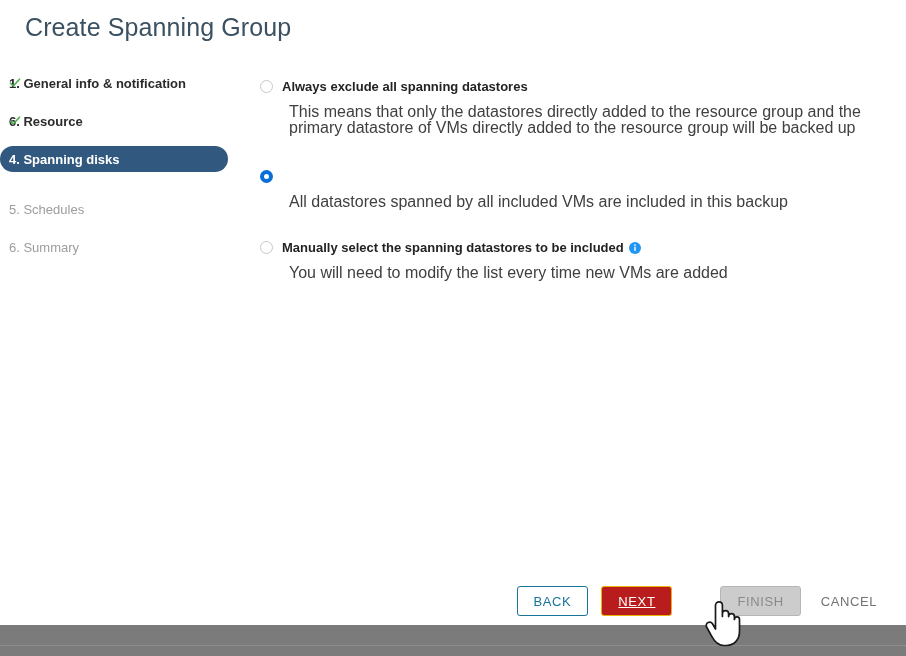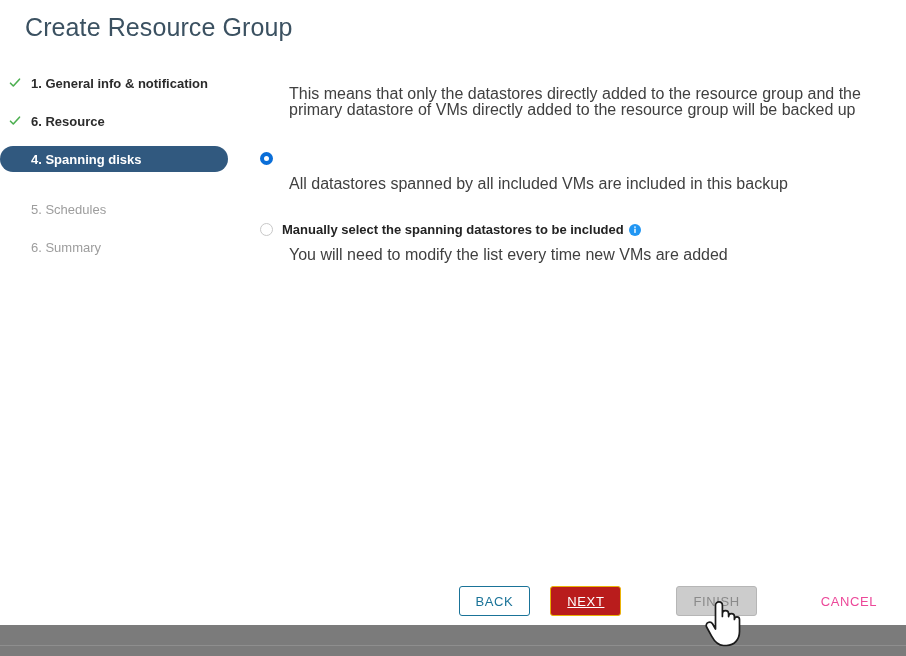--- a/index.html
+++ b/index.html
@@ -43,21 +43,21 @@
     left: 0px;
     top: 70px;
     width: 240px;
   }
   .step {
     position: relative;
     height: 26px;
     margin-bottom: 0px;
     display: flex;
     align-items: center;
-    padding-left: 31px;
+    padding-left: 9px;
     box-sizing: border-box;
     font-size: 13px;
     font-weight: bold;
     color: #2b2b2b;
   }
   .step-spacer { height: 12px; }
 
   .check-icon {
     position: absolute;
     left: 9px;
@@ -151,21 +151,21 @@
     color: #232323;
   }
 
   
   #footer-buttons {
     position: absolute;
     right: 22px;
     top: 586px;
     display: flex;
     align-items: center;
-    gap: 20px;
+    gap: 13px;
   }
   .btn {
     font-family: "Liberation Sans", sans-serif;
     font-size: 13px;
     letter-spacing: 0.6px;
     height: 30px;
     min-width: 60px;
     padding: 0 16px;
     border-radius: 3px;
     box-sizing: border-box;
@@ -189,23 +189,22 @@
   .btn-disabled {
     background: #cccccc;
     border: 1px solid #b6b6b6;
     color: #8a8a8a;
     cursor: default;
     margin-left: 35px;
   }
   .btn-link {
     background: transparent;
     border: 1px solid transparent;
-    color: #ec4899;
+    color: #737373;
     padding: 0 6px;
-    margin-left: 37px;
   }
 
   
   #bottom-bar {
     position: absolute;
     left: 0;
     top: 625px;
     width: 906px;
     height: 31px;
     background: #7b7b7b;
@@ -227,21 +226,21 @@
     width: 40px;
     height: 52px;
     pointer-events: none;
   }
 </style>
 </head>
 <body>
 
 <div id="wizard">
 
-  <div id="page-title">Create Resource Group</div>
+  <div id="page-title">Create Spanning Group</div>
 
   <div id="steps">
 
     <div class="step done">
       <span class="check-icon">
         <svg viewBox="0 0 12 12" width="12" height="12">
             <path d="M1.5 6.2 L4.3 9 L10.5 2.2" fill="none" stroke="#4caf50" stroke-width="1.6" stroke-linecap="round" stroke-linejoin="round"></path>
           </svg>
       </span>
       <span class="step-label">1. General info &amp; notification</span>
@@ -271,20 +270,24 @@
     <div class="step-spacer"></div>
 
     <div class="step disabled">
       <span class="step-label">6. Summary</span>
     </div>
   </div>
 
   <div id="content">
 
     <div class="option-block">
+      <div class="option-head">
+        <span class="radio"></span>
+        <span class="option-label">Always exclude all spanning datastores</span>
+      </div>
       <div class="option-desc">This means that only the datastores directly added to the resource group and the primary datastore of VMs directly added to the resource group will be backed up</div>
     </div>
 
     <div class="gap-1"></div>
 
     <div class="option-block">
       <div class="option-head">
         <span class="radio checked"></span>
       </div>
       <div class="option-desc">All datastores spanned by all included VMs are included in this backup</div>

